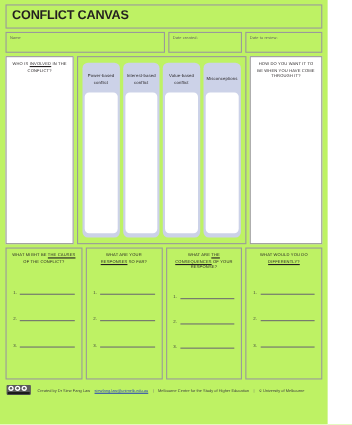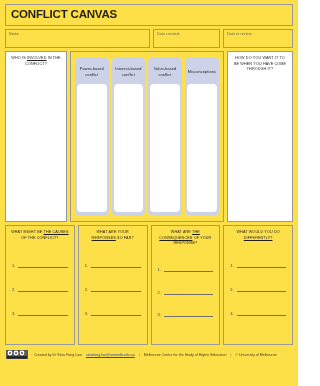--- a/index.html
+++ b/index.html
@@ -13,21 +13,21 @@
     font-family: "Liberation Sans", sans-serif;
     color: #231f20;
     overflow: hidden;
   }
   .page {
     position: relative;
     width: 298px;
     height: 386px;
     box-sizing: border-box;
     padding: 4px 5px 0 5px;
-    background: #fde047;
+    background: #bef264;
   }
 
   
   .title-bar {
     border: 1px solid #9a9a9a;
     height: 22px;
     display: flex;
     align-items: center;
     padding-left: 5px;
     box-sizing: border-box;

